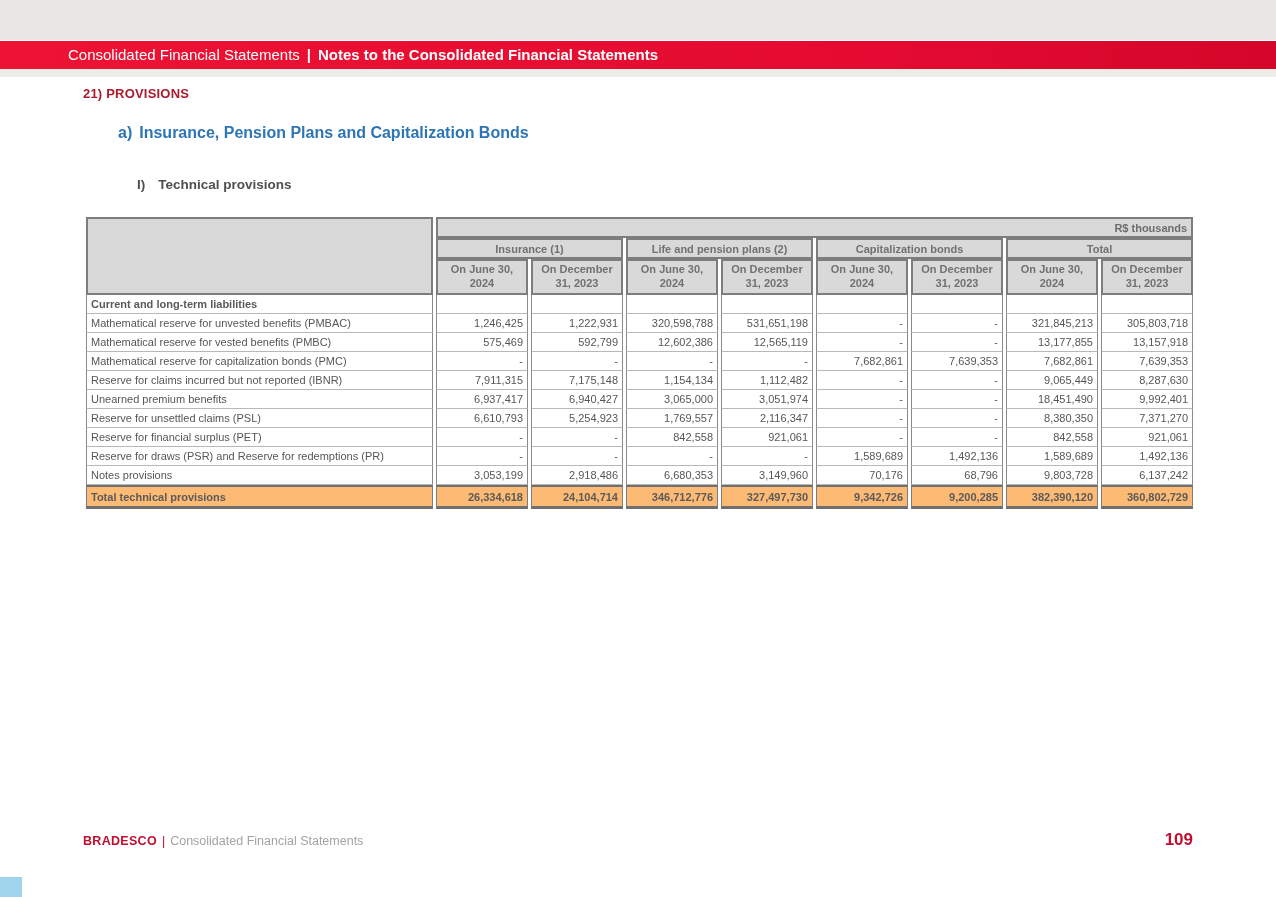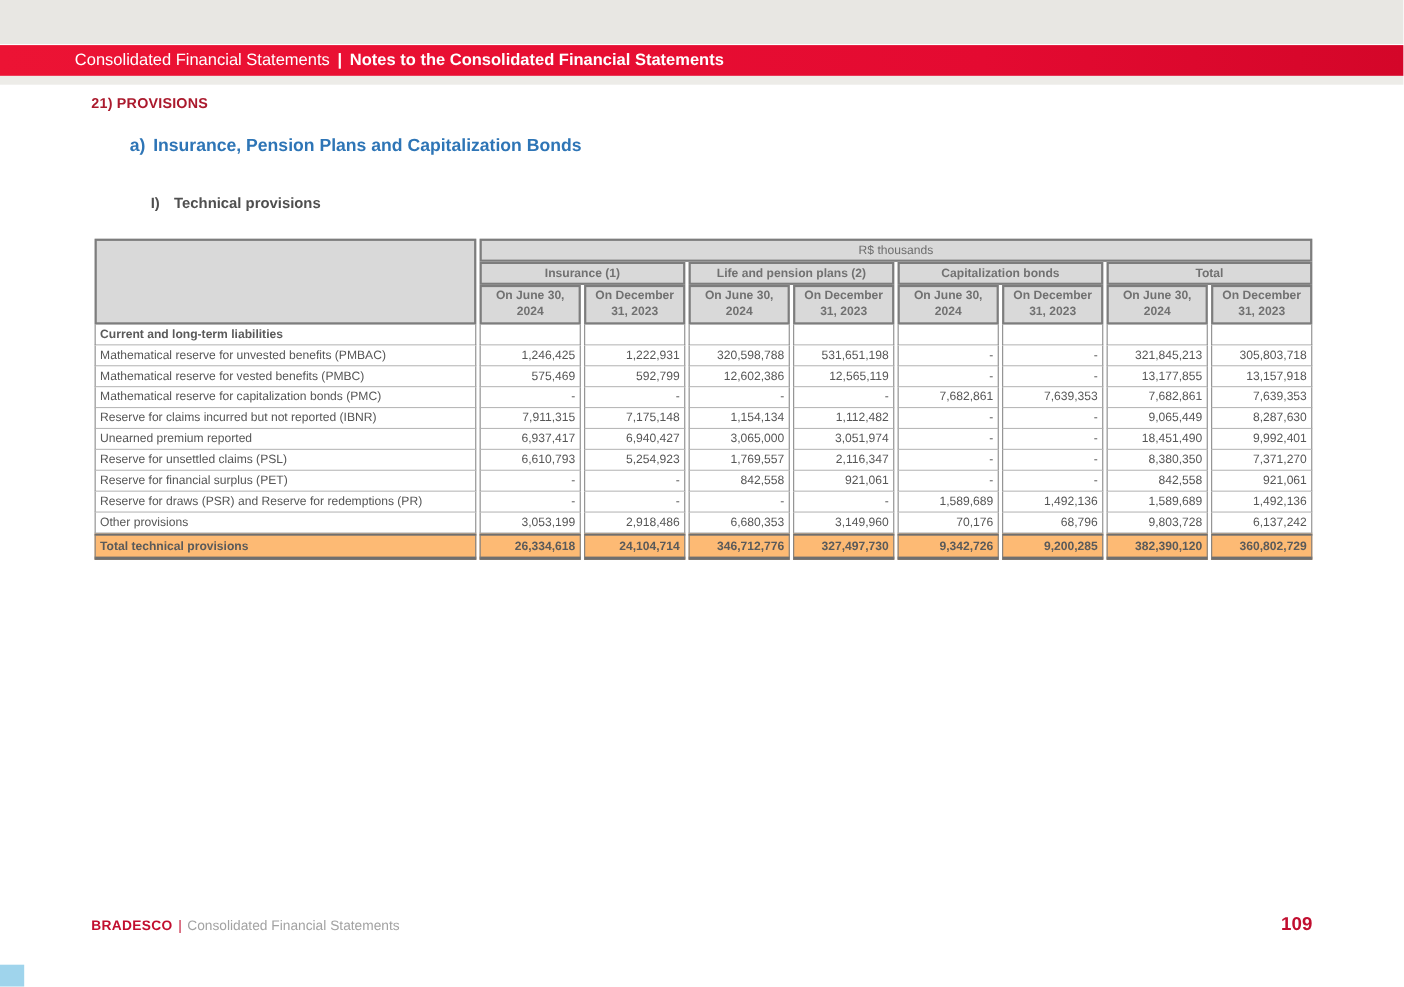--- a/index.html
+++ b/index.html
@@ -34,21 +34,21 @@
     table-layout: fixed; width: 1113px;
     font-size: 11px; color: #565656;
   }
   table.prov td, table.prov th { padding: 1px 4px; overflow: hidden; }
 
   
   .hd {
     background: #d9d9d9; color: #717171; font-weight: bold;
     border: 2px solid #7d7d7d; text-align: center;
   }
-  .unit-cell { font-weight: normal; color: #6d6d6d; height: 15px; }
+  .unit-cell { text-align: right; font-weight: bold; color: #6d6d6d; height: 15px; }
   .corner-cell { border: 2px solid #7d7d7d; background: #d9d9d9; }
   .grp { height: 15px; }
   .per { height: 30px; line-height: 1.25; padding: 1px 2px; }
 
   
   .lbl, .v {
     border-left: 1px solid #8a8a8a; border-right: 1px solid #8a8a8a;
     border-bottom: 1px solid #b8b8b8;
     height: 16px;
   }
@@ -180,21 +180,21 @@
         <td class="v">7,911,315</td>
         <td class="v">7,175,148</td>
         <td class="v">1,154,134</td>
         <td class="v">1,112,482</td>
         <td class="v">-</td>
         <td class="v">-</td>
         <td class="v">9,065,449</td>
         <td class="v">8,287,630</td>
       </tr>
       <tr>
-        <td class="lbl">Unearned premium reported</td>
+        <td class="lbl">Unearned premium benefits</td>
         <td class="v">6,937,417</td>
         <td class="v">6,940,427</td>
         <td class="v">3,065,000</td>
         <td class="v">3,051,974</td>
         <td class="v">-</td>
         <td class="v">-</td>
         <td class="v">18,451,490</td>
         <td class="v">9,992,401</td>
       </tr>
       <tr>
@@ -224,21 +224,21 @@
         <td class="v">-</td>
         <td class="v">-</td>
         <td class="v">-</td>
         <td class="v">-</td>
         <td class="v">1,589,689</td>
         <td class="v">1,492,136</td>
         <td class="v">1,589,689</td>
         <td class="v">1,492,136</td>
       </tr>
       <tr>
-        <td class="lbl">Other provisions</td>
+        <td class="lbl">Notes provisions</td>
         <td class="v">3,053,199</td>
         <td class="v">2,918,486</td>
         <td class="v">6,680,353</td>
         <td class="v">3,149,960</td>
         <td class="v">70,176</td>
         <td class="v">68,796</td>
         <td class="v">9,803,728</td>
         <td class="v">6,137,242</td>
       </tr>
 

